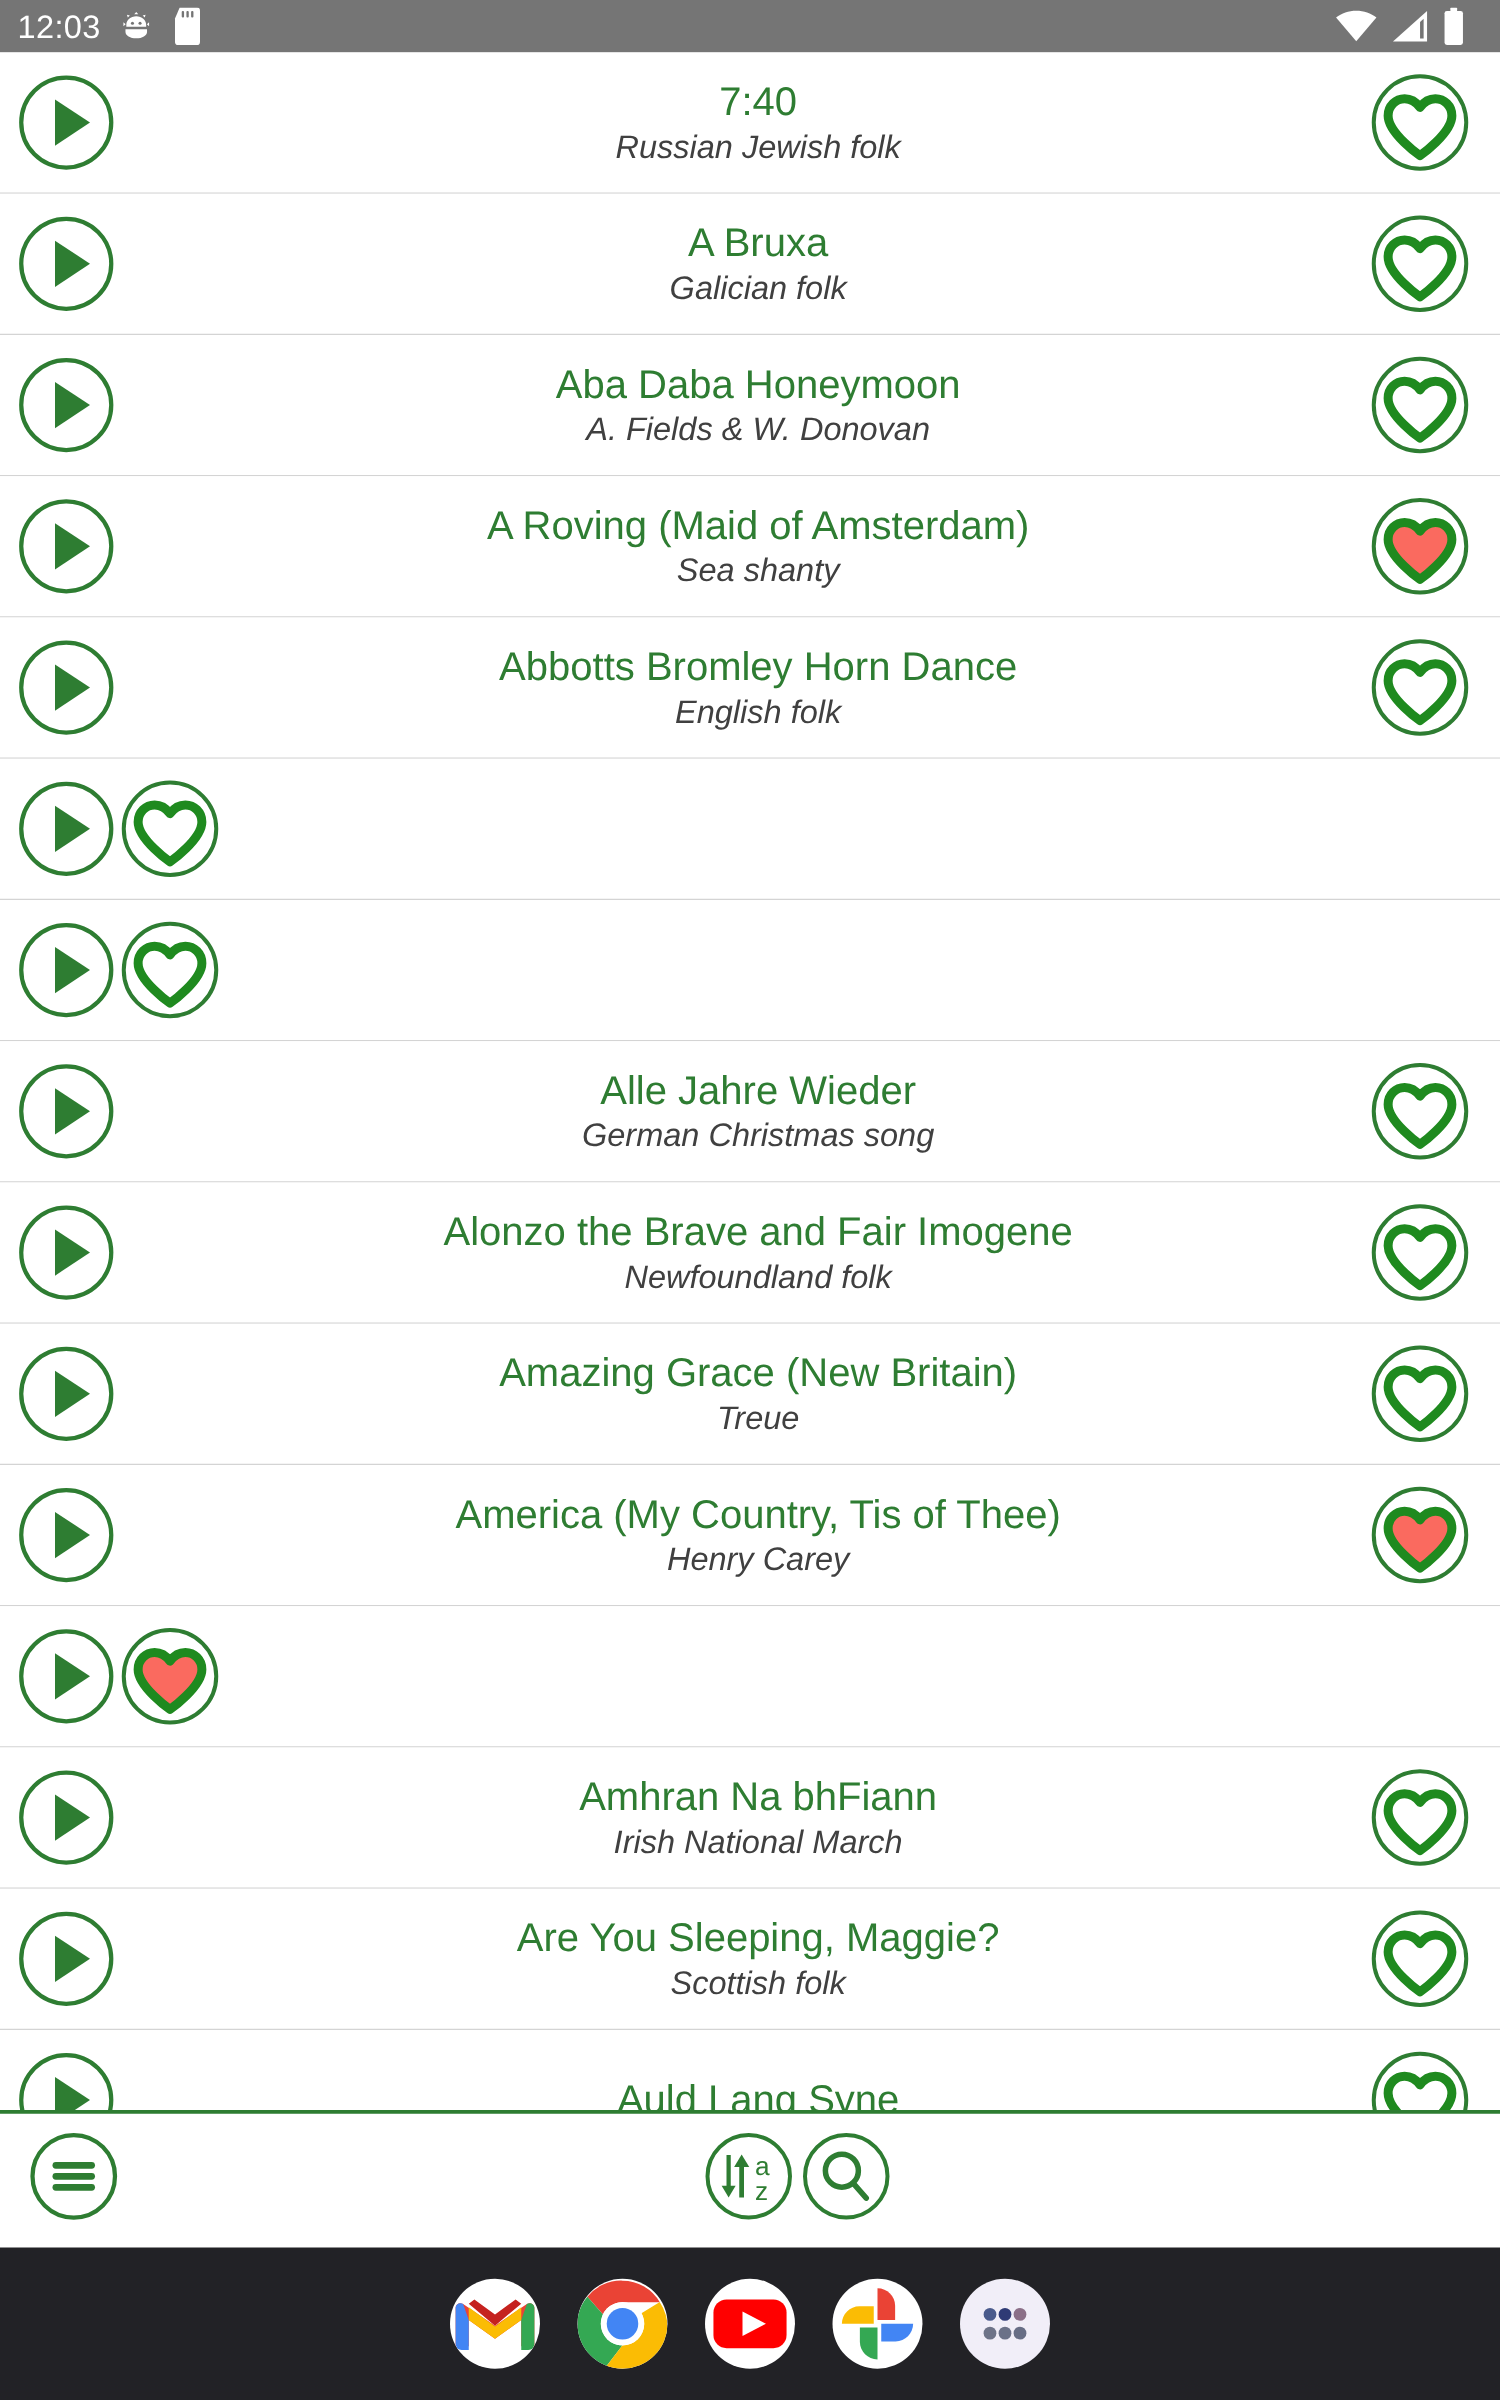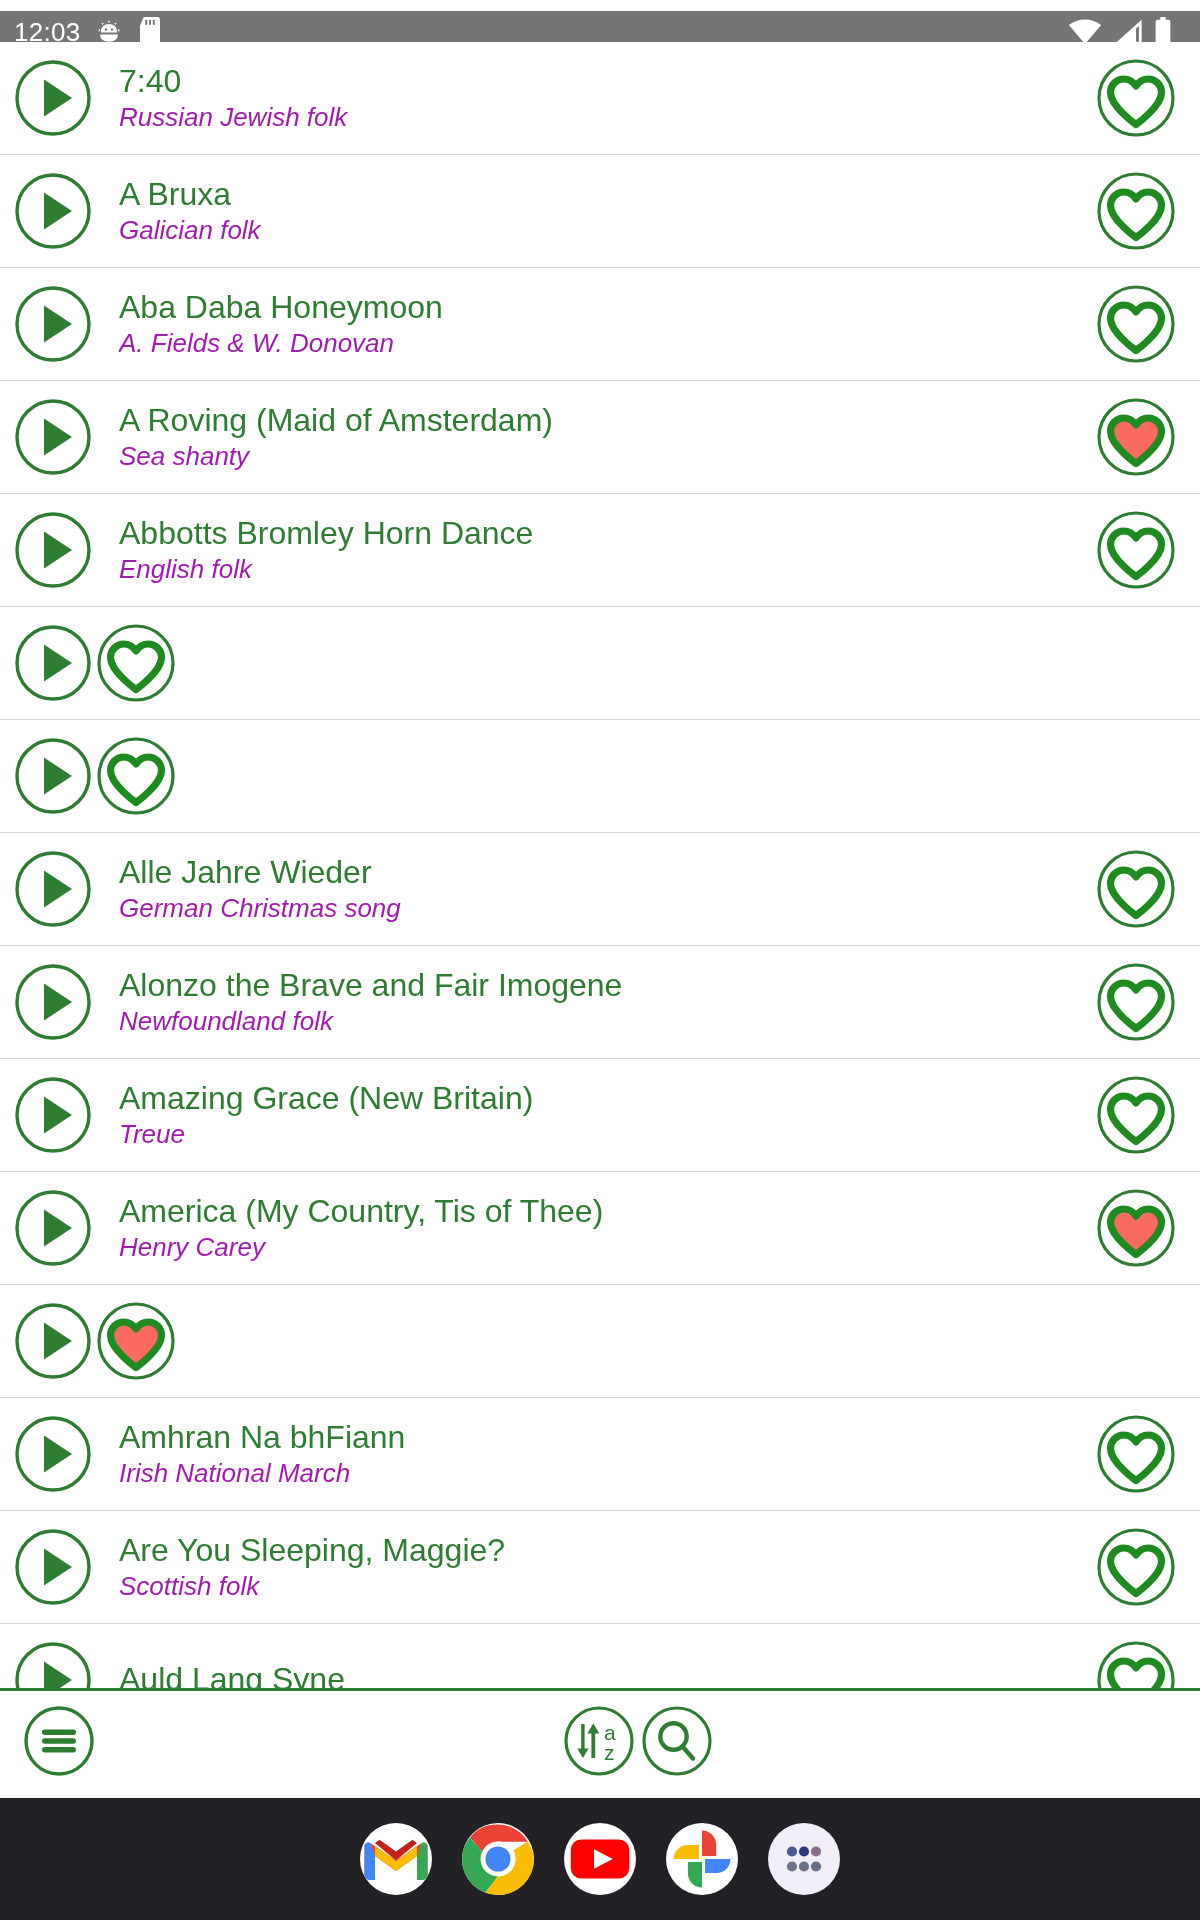--- a/index.html
+++ b/index.html
@@ -7,21 +7,21 @@
     width: 1200px;
     height: 1920px;
     font-family: "Liberation Sans", sans-serif;
     background: #ffffff;
     overflow: hidden;
   }
 
   
   .status-bar {
     position: absolute;
-    top: 11px; left: 0;
+    top: 0; left: 0;
     width: 1200px; height: 42px;
     background: #757575;
     display: flex;
     align-items: center;
     padding: 0 14px;
   }
   .status-clock {
     color: #ffffff;
     font-size: 26px;
     letter-spacing: 0.3px;
@@ -45,20 +45,21 @@
     background: #ffffff;
   }
   .song-row {
     position: relative;
     height: 113px;
     display: flex;
     align-items: center;
     border-bottom: 1.5px solid #d4d4d4;
     background: #ffffff;
     padding: 0 0 0 12px;
+    text-align: center;
   }
   .play-btn {
     flex: 0 0 auto;
     width: 82px; height: 82px;
     display: flex; align-items: center; justify-content: center;
   }
   .song-text {
     flex: 1 1 auto;
     min-width: 0;
     padding-left: 25px;
@@ -70,21 +71,21 @@
   .song-title {
     font-size: 32px;
     color: #2E7D32;
     line-height: 1.12;
     white-space: nowrap;
     overflow: hidden;
   }
   .song-sub {
     font-size: 26px;
     font-style: italic;
-    color: #a21caf;
+    color: #404040;
     line-height: 1.12;
     white-space: nowrap;
     overflow: hidden;
   }
   .fav-btn {
     flex: 0 0 auto;
     width: 84px; height: 84px;
     margin-right: 22px;
     display: flex; align-items: center; justify-content: center;
   }

